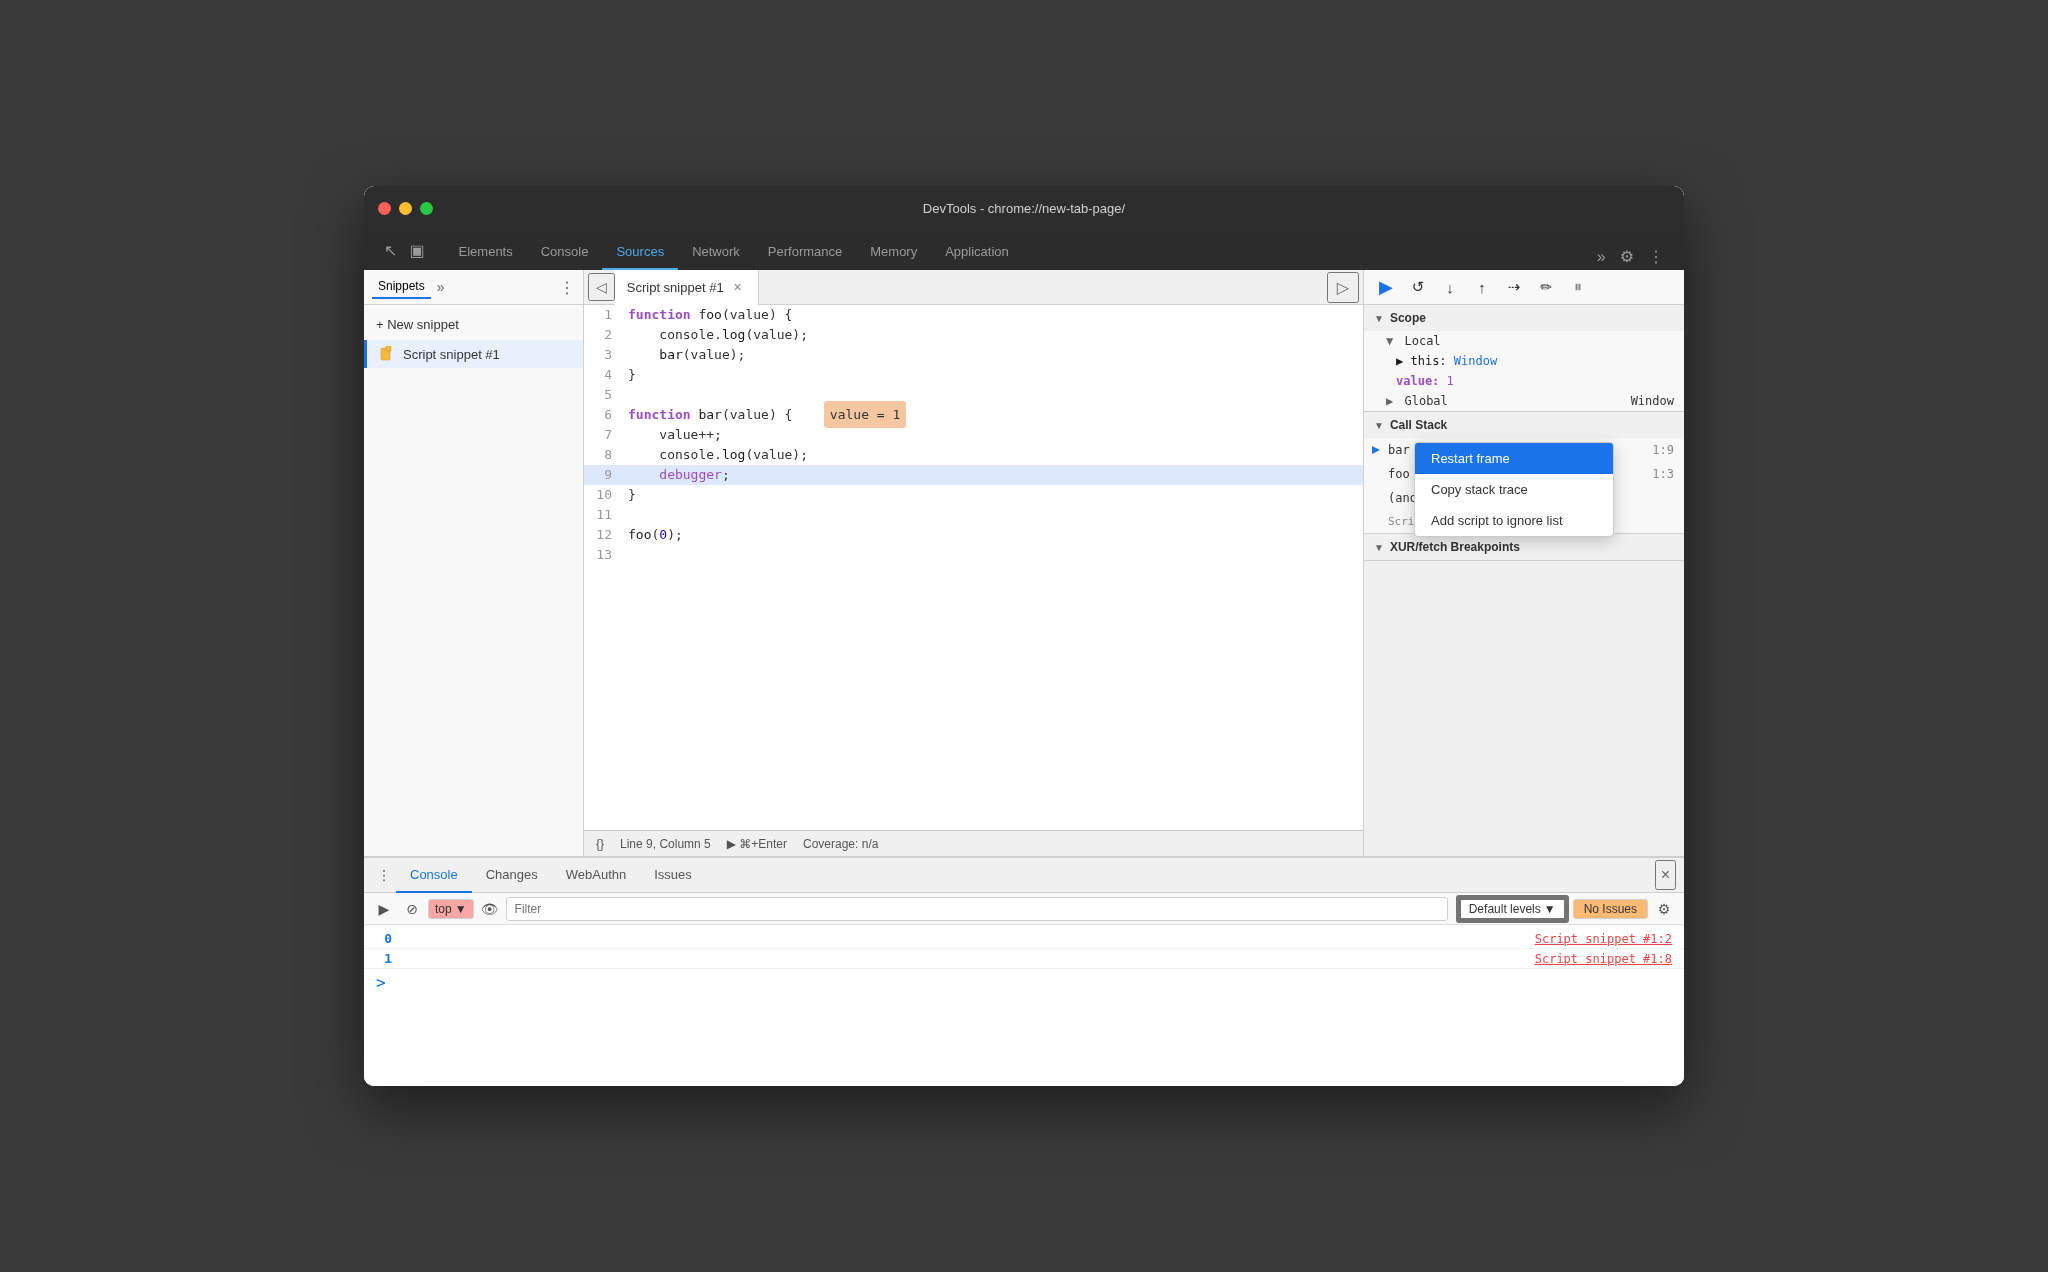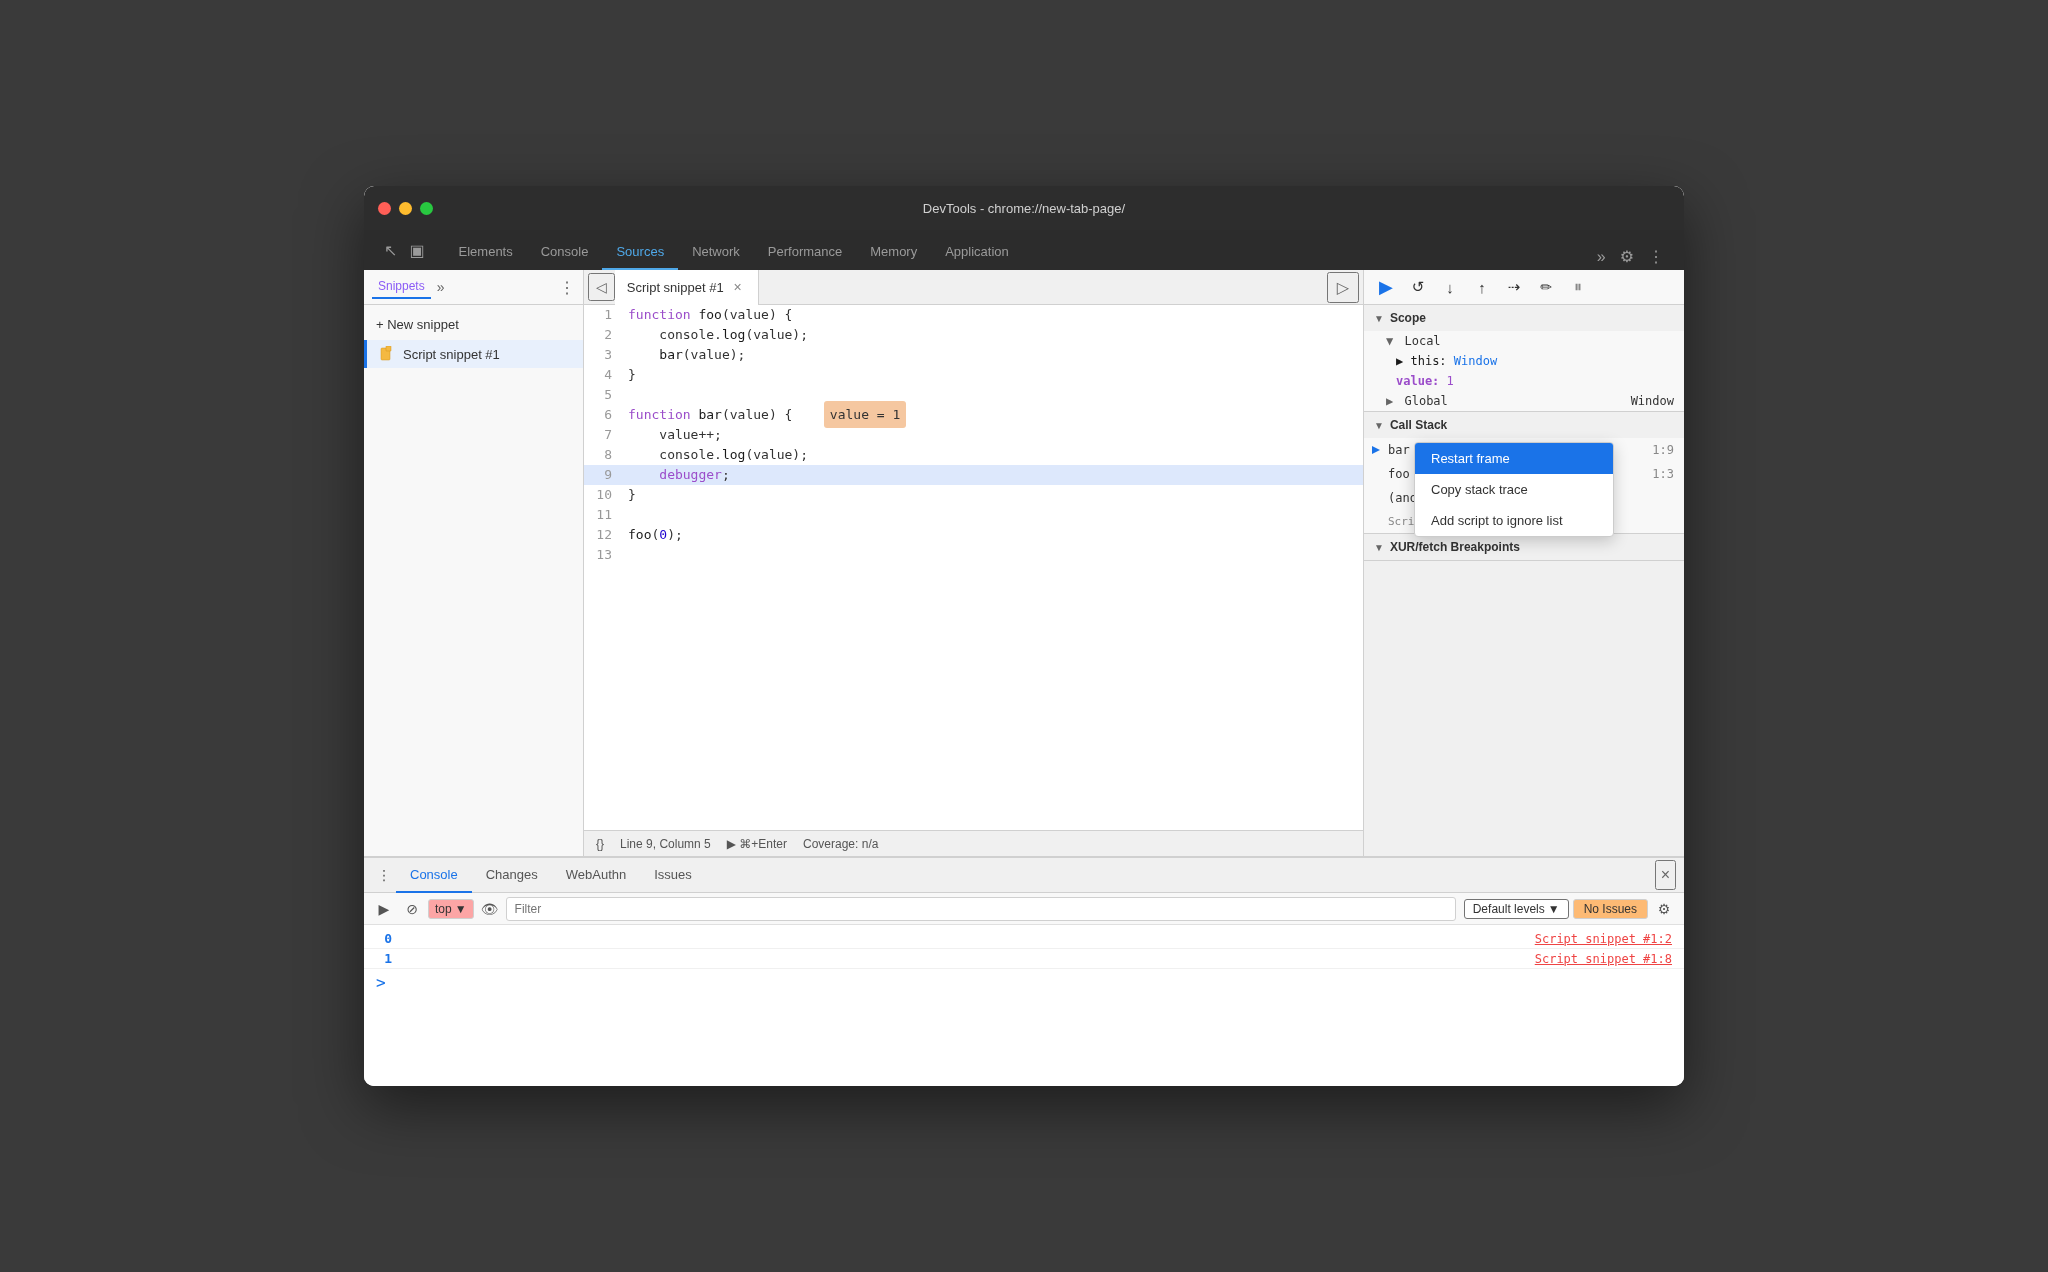--- a/index.html
+++ b/index.html
@@ -137,21 +137,21 @@
       gap: 4px;
     }
     .sidebar-tab {
       font-size: 12px;
       color: #555;
       padding: 4px 6px;
       cursor: pointer;
       border-bottom: 2px solid transparent;
     }
     .sidebar-tab.active {
-      color: #8b5cf6;
+      color: #000000;
       border-bottom: 2px solid #1a73e8;
     }
     .sidebar-more {
       color: #666;
       font-size: 14px;
       cursor: pointer;
       margin-left: 2px;
     }
     .sidebar-menu-btn {
       margin-left: auto;
@@ -265,21 +265,21 @@
       padding-left: 4px;
       user-select: none;
       flex-shrink: 0;
     }
     .line-content {
       flex: 1;
       white-space: pre;
       color: #333;
       padding-left: 4px;
     }
-    .kw { color: #9b4dca; font-weight: normal; }
+    .kw { color: #9b4dca; font-weight: bold; }
     .fn { color: #1a1a1a; }
     .num { color: #1c00cf; }
     .debugger-kw { color: #9b4dca; }
     .value-badge {
       background: #f5c7a0;
       border-radius: 3px;
       padding: 6px 6px;
       margin-left: 8px;
       color: #333;
     }
@@ -486,21 +486,21 @@
       font-size: 12px;
       color: #333;
       background: #fff;
       outline: none;
     }
     .console-levels {
       display: flex;
       align-items: center;
       gap: 3px;
       padding: 2px 8px;
-      border: 1px solid #737373;
+      border: 5px solid #737373;
       border-radius: 3px;
       font-size: 12px;
       color: #333;
       cursor: pointer;
       background: #fff;
       margin-left: 4px;
     }
     .console-no-issues {
       padding: 2px 10px;
       border: 1px solid #d0d0d0;

